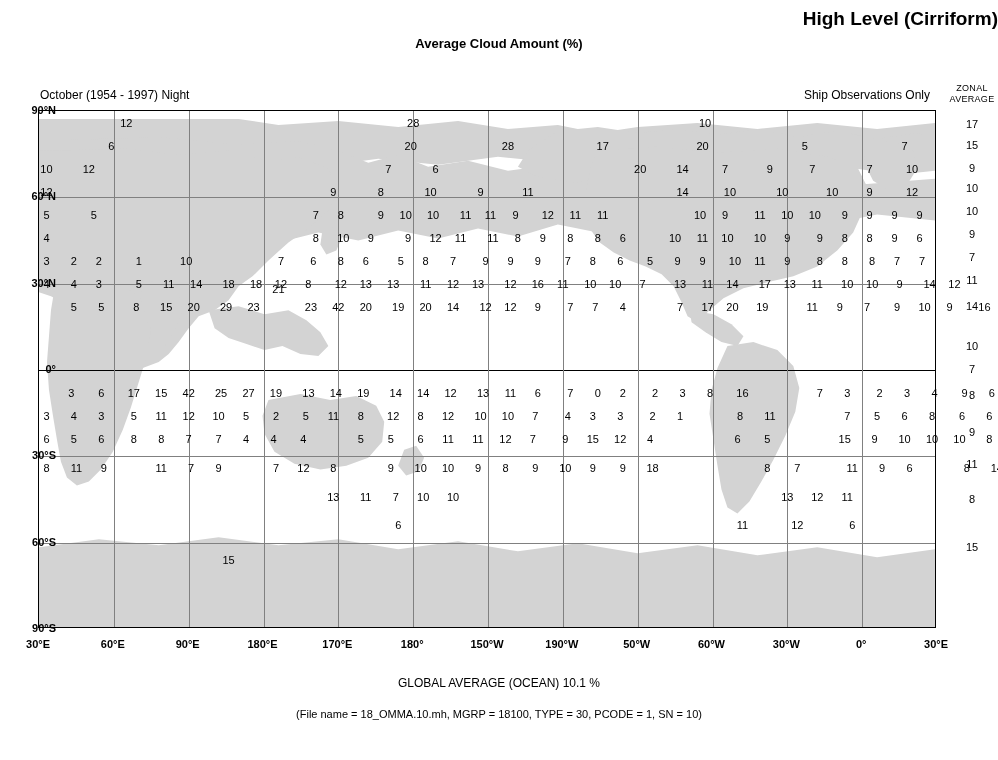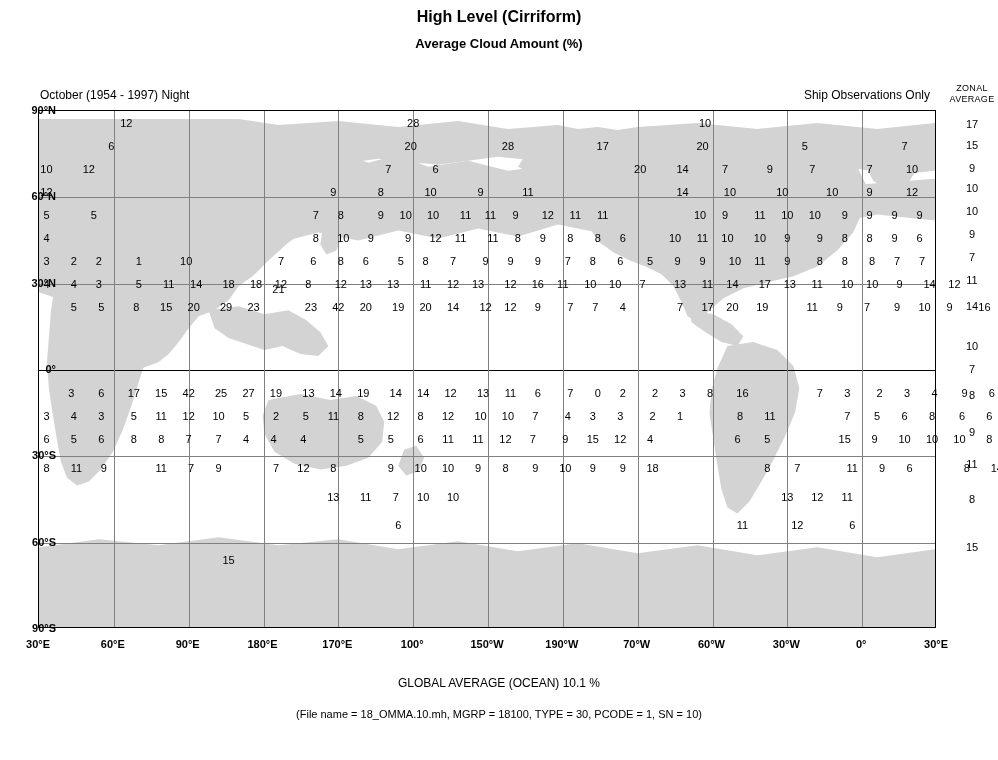--- a/index.html
+++ b/index.html
@@ -5,22 +5,22 @@
   html,body{margin:0;padding:0;}
   body{
     width:998px;height:760px;
     background:#ffffff;
     font-family:"Liberation Sans", sans-serif;
     color:#000000;
     position:relative;
     overflow:hidden;
   }
   .title{
-    position:absolute;left:0;right:0;top:8px;text-align:center;
-    font-size:16px;font-weight:bold;
+    position:absolute;left:0;right:0;top:8px;text-align:right;
+    font-size:19px;font-weight:bold;
   }
   .subtitle{
     position:absolute;left:0;right:0;top:36px;text-align:center;
     font-size:13px;font-weight:bold;
   }
   .hdr-left{
     position:absolute;left:40px;top:88px;font-size:12px;
   }
   .hdr-right{
     position:absolute;right:68px;top:88px;font-size:12px;
@@ -441,24 +441,24 @@
     <div class="ylab" style="top: 455.333px; width: 60px;">30°S</div>
     <div class="ylab" style="top: 541.667px; width: 60px;">60°S</div>
     <div class="ylab" style="top: 628px; width: 60px;">90°S</div>
   </div>
 <div id="xlabels">
     <div class="xlab" style="left: 38px;">30°E</div>
     <div class="xlab" style="left: 112.833px;">60°E</div>
     <div class="xlab" style="left: 187.667px;">90°E</div>
     <div class="xlab" style="left: 262.5px;">180°E</div>
     <div class="xlab" style="left: 337.333px;">170°E</div>
-    <div class="xlab" style="left: 412.167px;">100°</div>
+    <div class="xlab" style="left: 412.167px;">180°</div>
     <div class="xlab" style="left: 487px;">150°W</div>
     <div class="xlab" style="left: 561.833px;">190°W</div>
-    <div class="xlab" style="left: 636.667px;">70°W</div>
+    <div class="xlab" style="left: 636.667px;">50°W</div>
     <div class="xlab" style="left: 711.5px;">60°W</div>
     <div class="xlab" style="left: 786.333px;">30°W</div>
     <div class="xlab" style="left: 861.167px;">0°</div>
     <div class="xlab" style="left: 936px;">30°E</div>
   </div>
 <div id="zonals">
     <div class="zonal-val" style="top: 124.389px;">17</div>
     <div class="zonal-val" style="top: 144.533px;">15</div>
     <div class="zonal-val" style="top: 167.556px;">9</div>
     <div class="zonal-val" style="top: 187.7px;">10</div>

